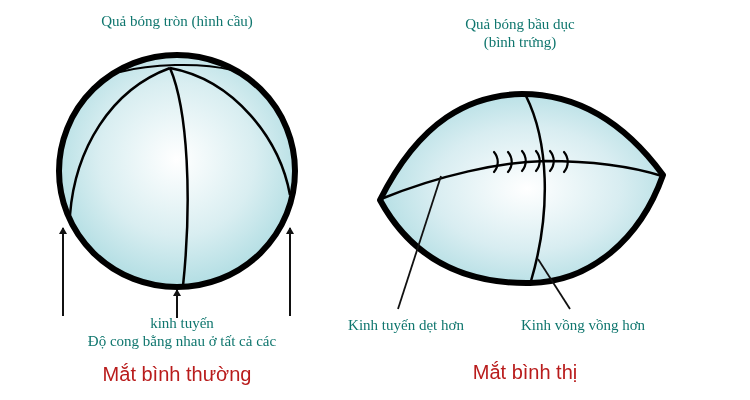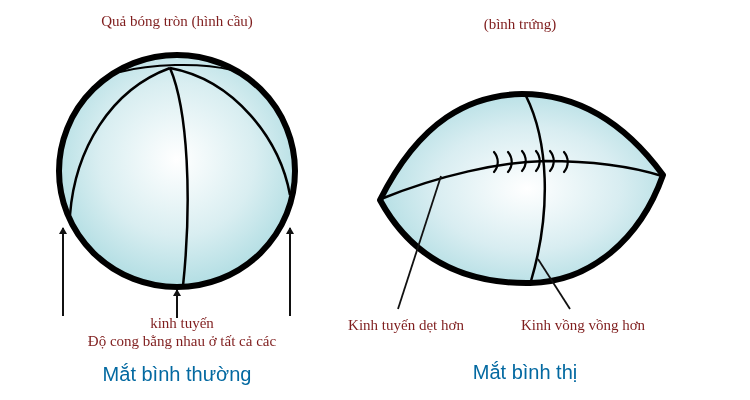--- a/index.html
+++ b/index.html
@@ -1,30 +1,30 @@
 <!DOCTYPE html>
 <html><head>
   <meta charset="utf-8">
   <style>
     html, body { margin: 0; padding: 0; background: #ffffff; }
     body { width: 750px; height: 400px; position: relative; overflow: hidden; }
     .canvas { position: absolute; left: 0; top: 0; width: 750px; height: 400px; }
     .label {
       position: absolute;
       font-family: "Liberation Serif", "DejaVu Serif", serif;
-      color: #7f1d1d;
+      color: #0f766e;
       font-size: 15px;
       line-height: 18px;
       text-align: center;
       white-space: nowrap;
     }
     .caption {
       position: absolute;
       font-family: "Liberation Sans", "DejaVu Sans", sans-serif;
-      color: #0369a1;
+      color: #b91c1c;
       font-size: 20px;
       line-height: 24px;
       text-align: center;
       white-space: nowrap;
     }
     .block { display: block; }
   </style>
 </head>
 <body>
 
@@ -75,20 +75,21 @@
     </g>
   </g>
 
   <line x1="441" y1="176" x2="398" y2="309" stroke="#111" stroke-width="1.8"></line>
   <line x1="538" y1="259" x2="570" y2="309" stroke="#111" stroke-width="1.8"></line>
 </svg>
 
 <div class="label" style="left:77px; top:12px; width:200px;">Quả bóng tròn (hình cầu)</div>
 
 <div class="label" style="left:430px; top:15px; width:180px;">
+  <span class="block">Quả bóng bầu dục</span>
   <span class="block">(bình trứng)</span>
 </div>
 
 <div class="label" style="left:62px; top:314px; width:240px;">
   <span class="block">kinh tuyến</span>
   <span class="block">Độ cong bằng nhau ở tất cả các</span>
 </div>
 
 <div class="label" style="left:336px; top:316px; width:140px;font-family:Liberation Serif, serif;">Kinh tuyến dẹt hơn</div>
 

